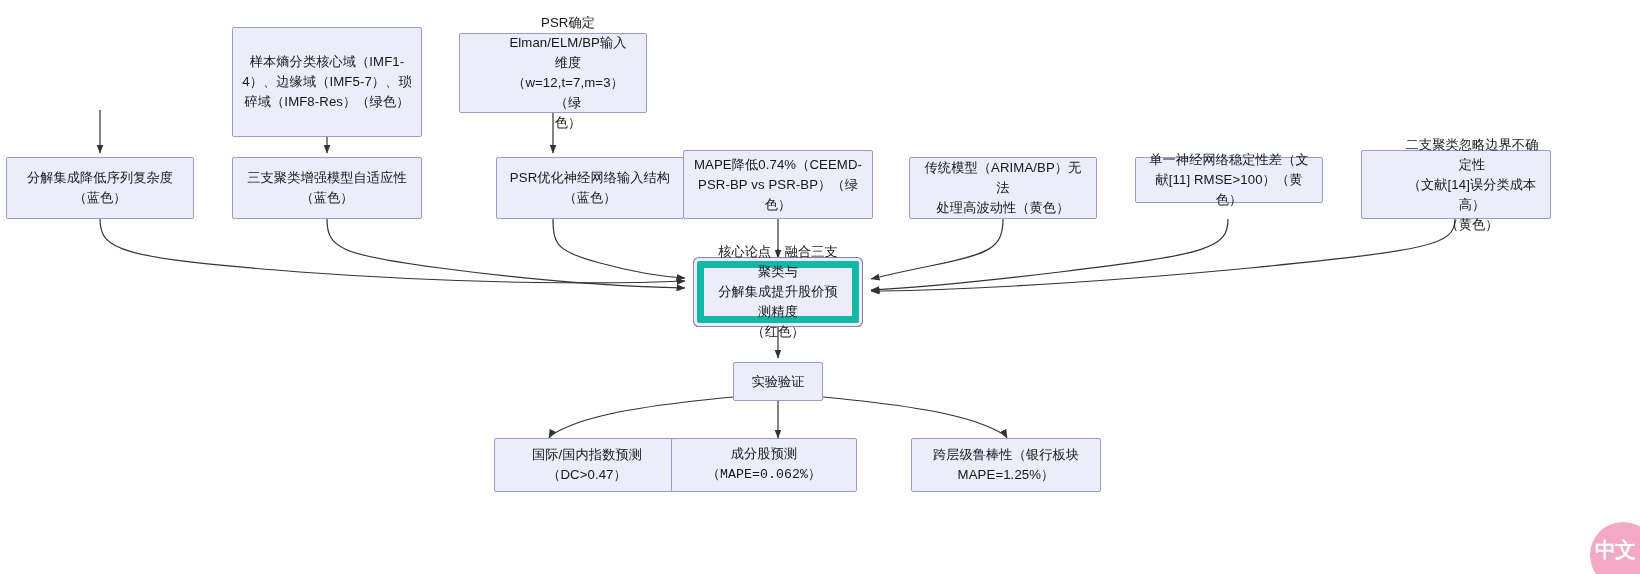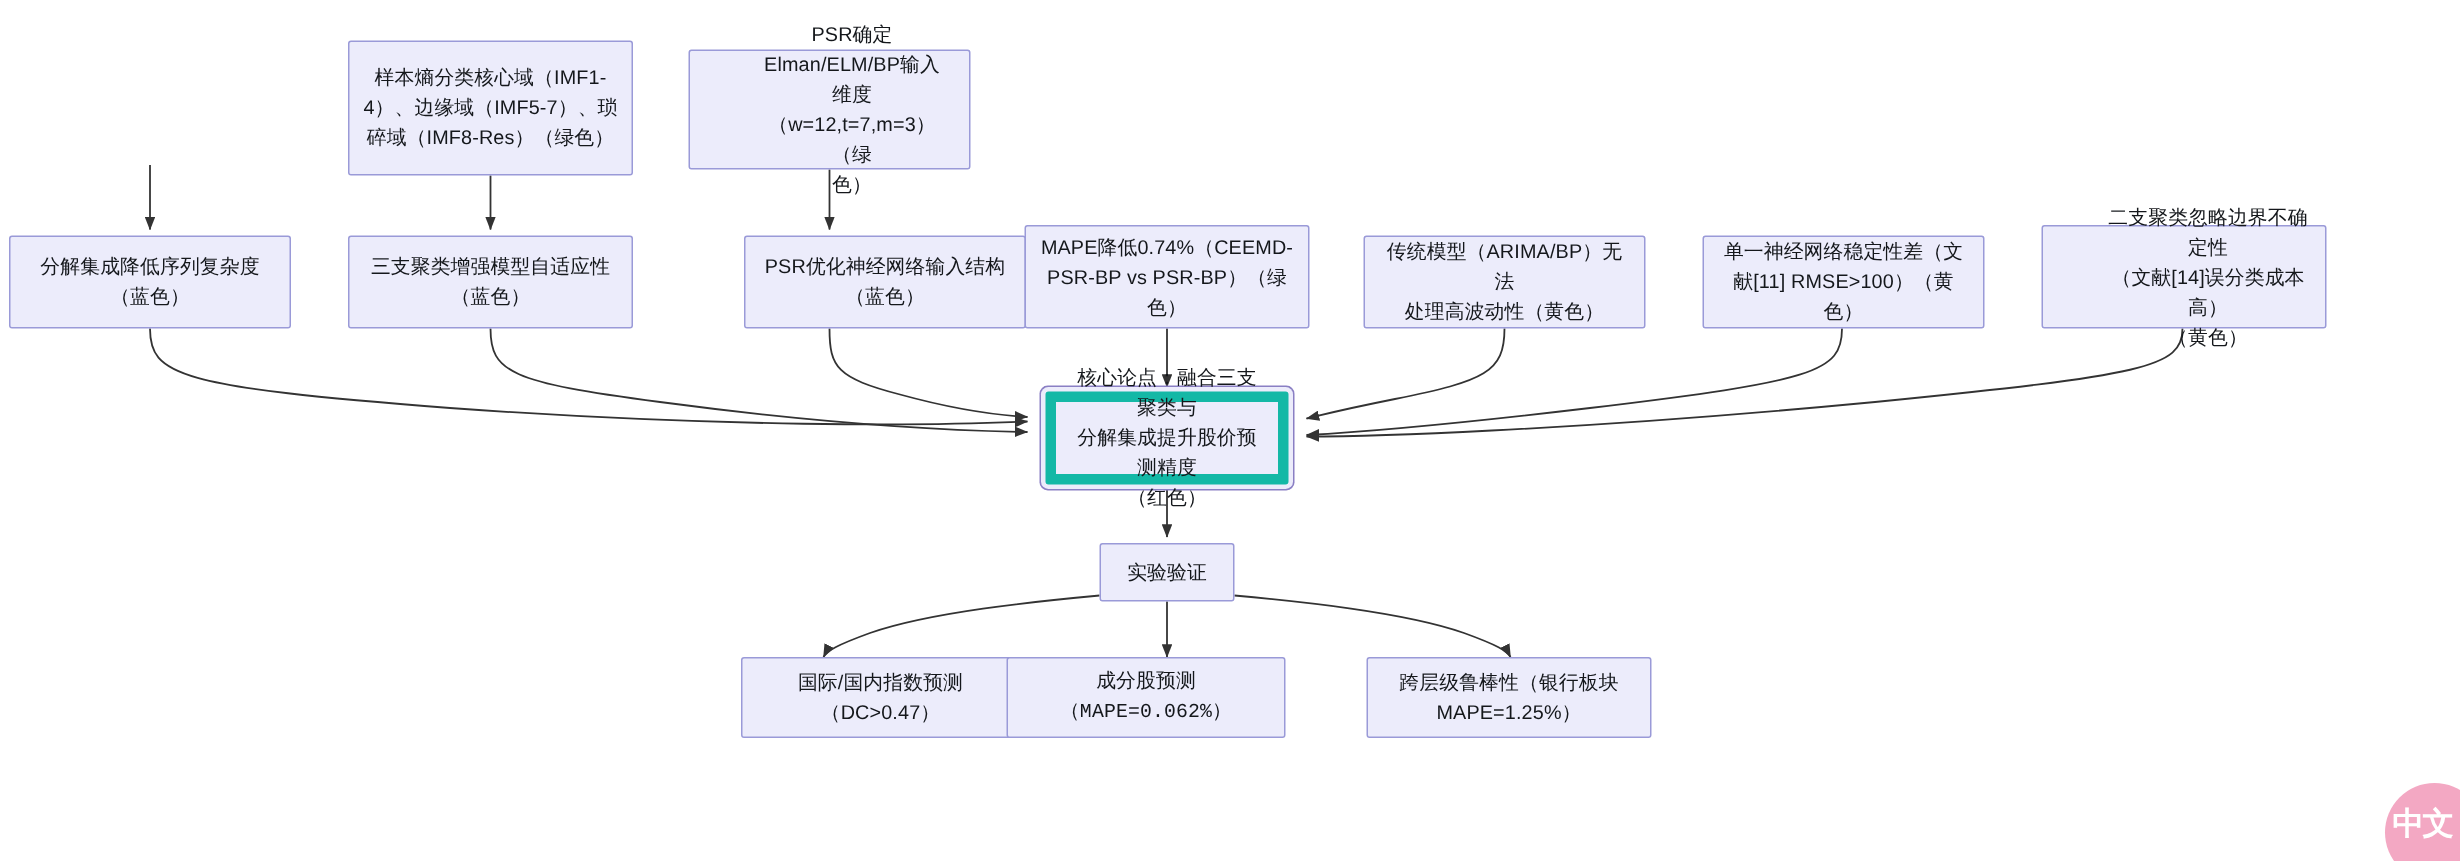--- a/index.html
+++ b/index.html
@@ -103,21 +103,21 @@
 
       <path d="M778,323 L778,358"></path>
 
       <path d="M733,397 C690,401 620,408 580,422 C558,430 551,434 549,438"></path>
       <path d="M778,401 L778,438"></path>
       <path d="M823,397 C866,401 936,408 976,422 C998,430 1005,434 1007,438"></path>
     </g>
   </svg>
 
 
-  <div class="node" style="left:232px; top:27px; width:190px; height:90px;text-align:center;">
+  <div class="node" style="left:232px; top:27px; width:190px; height:110px;text-align:center;">
     <span class="node-text">样本熵分类核心域（IMF1-
 4）、边缘域（IMF5-7）、琐
 碎域（IMF8-Res）（绿色）</span>
   </div>
 
   <div class="node" style="left:459px; top:33px; width:188px; height:80px;padding-left:39px;">
     <span class="node-text">PSR确定Elman/ELM/BP输入
 维度（w=12,t=7,m=3）（绿
 色）</span>
   </div>
@@ -141,21 +141,21 @@
     <span class="node-text">MAPE降低0.74%（CEEMD-
 PSR-BP vs PSR-BP）（绿
 色）</span>
   </div>
 
   <div class="node" style="left:909px; top:157px; width:188px; height:62px;">
     <span class="node-text">传统模型（ARIMA/BP）无法
 处理高波动性（黄色）</span>
   </div>
 
-  <div class="node" style="left:1135px; top:157px; width:188px; height:62px;">
+  <div class="node" style="left:1135px; top:157px; width:188px; height:46px;">
     <span class="node-text">单一神经网络稳定性差（文
 献[11] RMSE&gt;100）（黄色）</span>
   </div>
 
   <div class="node" style="left:1361px; top:150px; width:190px; height:69px;padding-left:41px;">
     <span class="node-text">二支聚类忽略边界不确定性
 （文献[14]误分类成本高）
 （黄色）</span>
   </div>
 

